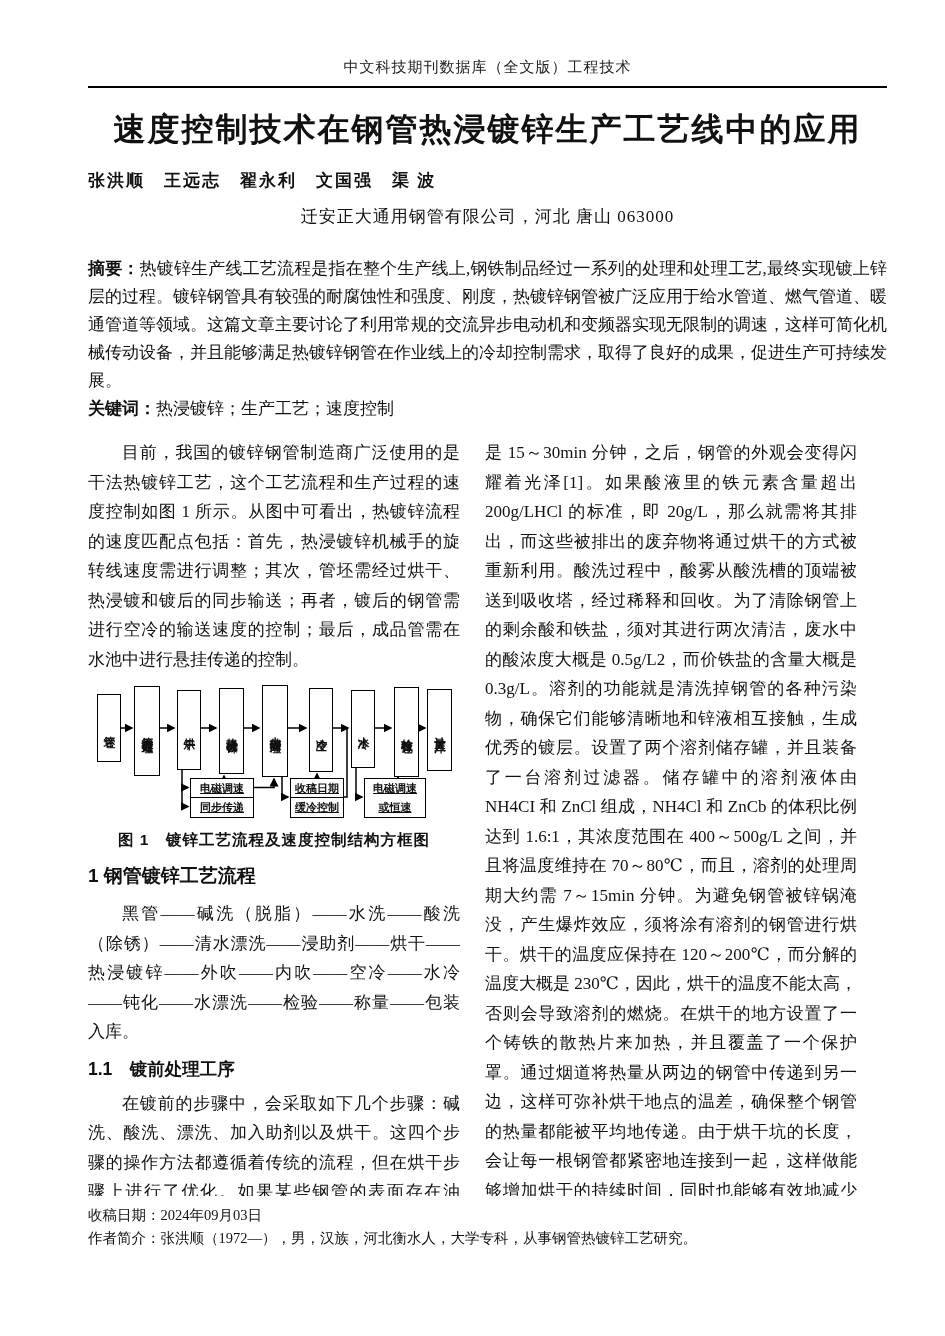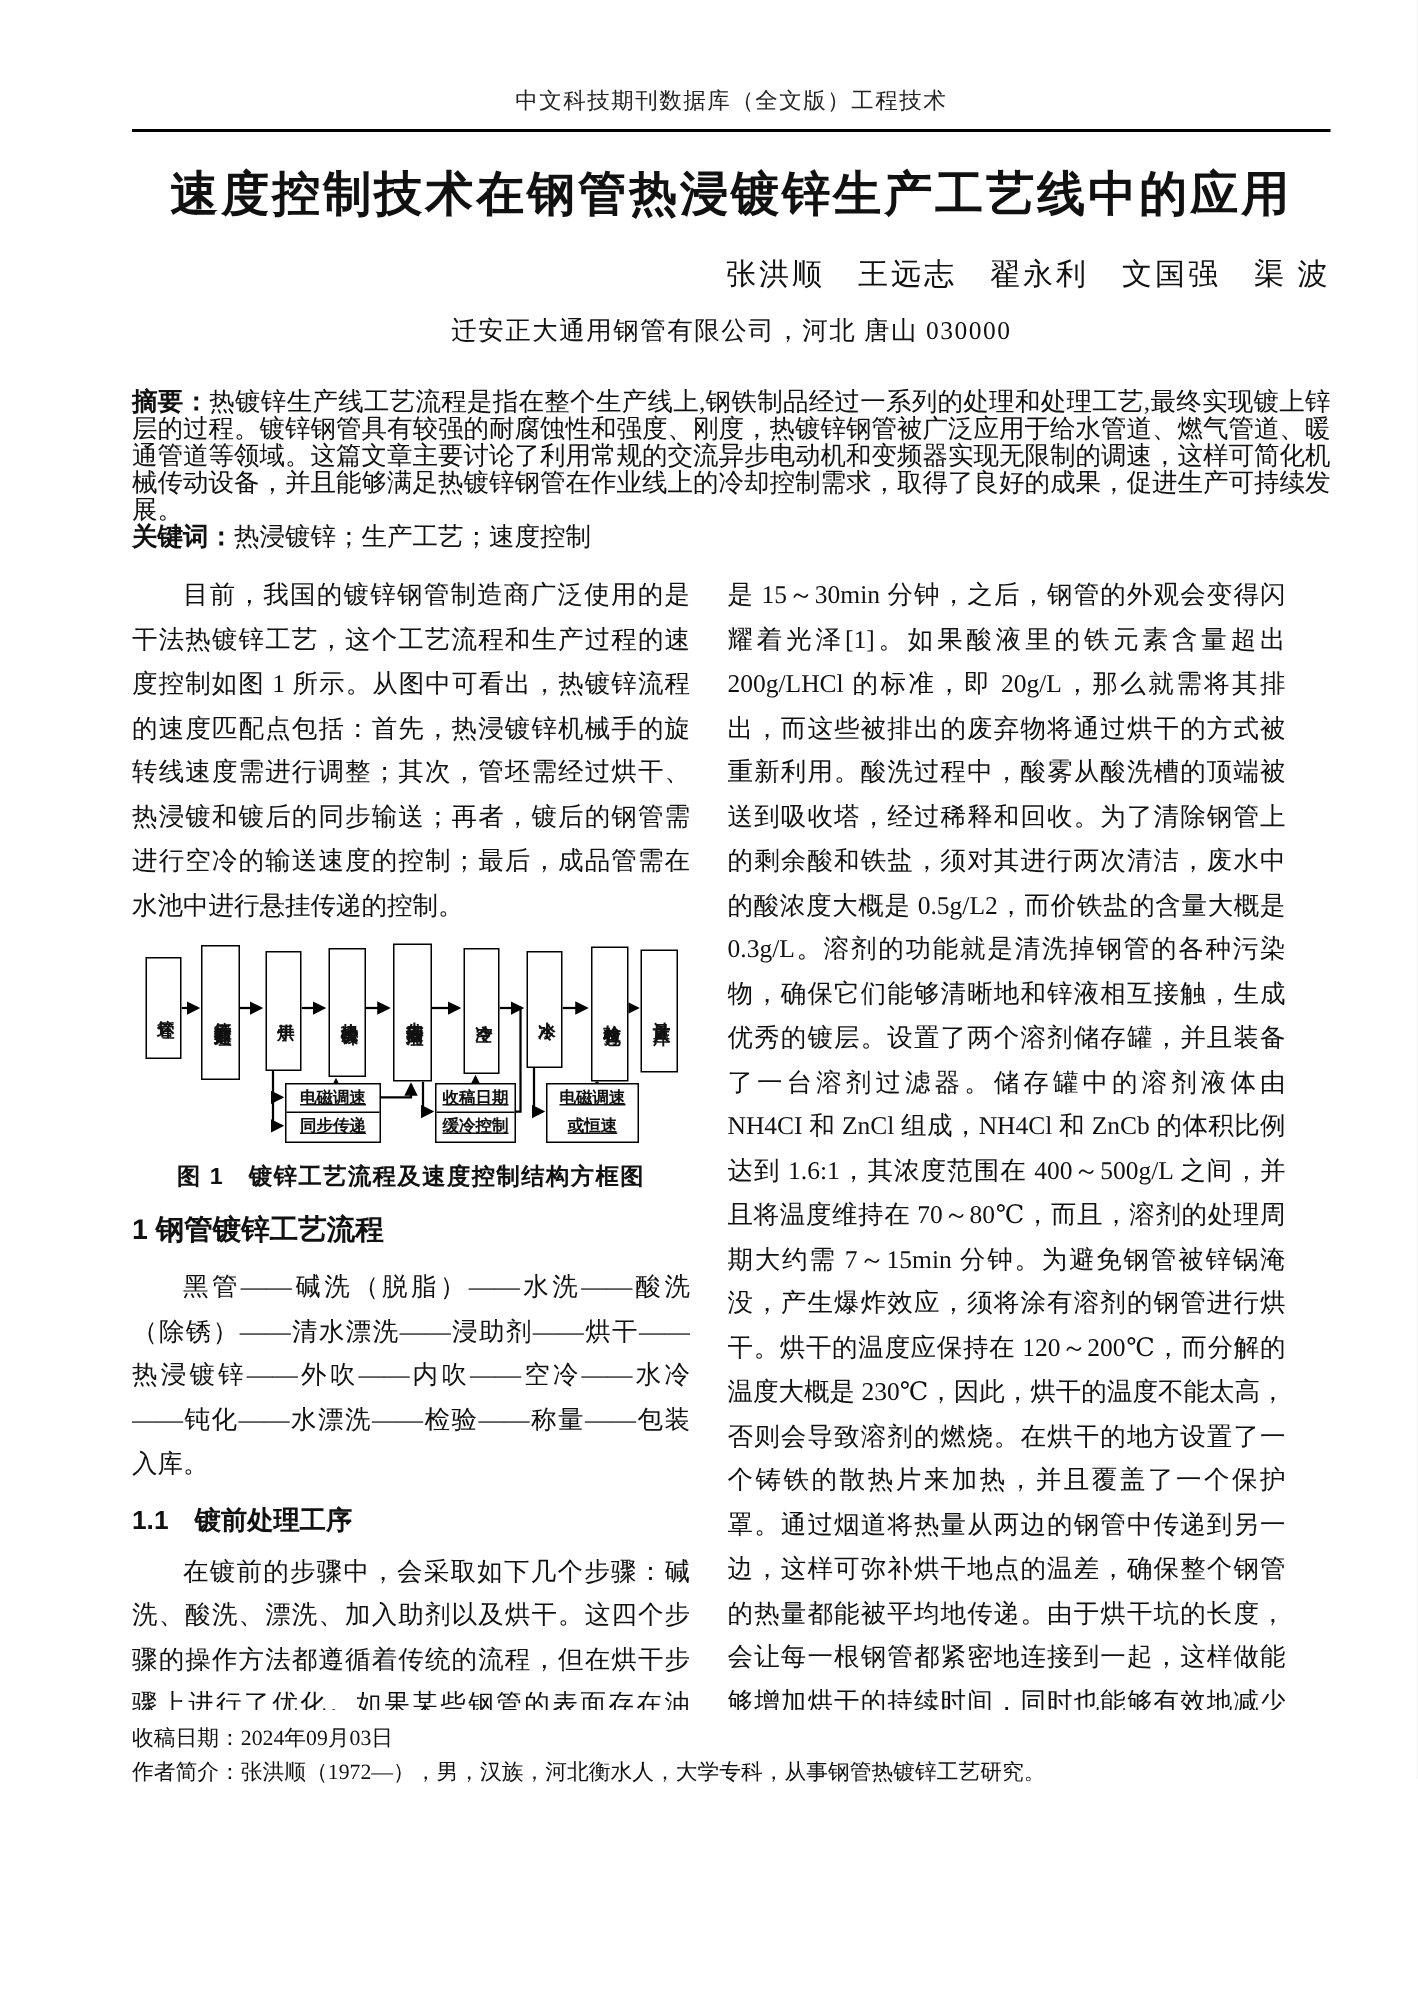--- a/index.html
+++ b/index.html
@@ -14,27 +14,27 @@
     text-align:center; font-size:15px; letter-spacing:1px; color:#222;
   }
   .header-rule {
     border:none; border-top:2px solid #000; margin-top:9px;
   }
   .paper-title {
     text-align:center; margin-top:20px; font-size:32px; font-weight:bold;
     font-family:"Liberation Sans","DejaVu Sans",sans-serif; letter-spacing:2px;
   }
   .authors-line {
-    text-align:right; margin-top:17px; font-size:20px; letter-spacing:2px;
+    text-align:left; margin-top:17px; font-size:17px; letter-spacing:2px;font-weight:bold;
   }
   .affiliation-line {
     text-align:center; margin-top:13px; font-size:17px; letter-spacing:1px;
   }
   .abstract-block { margin-top:27px; }
-  .abstract-block p { font-size:17px; line-height:18px; text-align:justify; }
+  .abstract-block p { font-size:17px; line-height:28px; text-align:justify; }
   .abstract-block .lbl {
     font-weight:bold; font-family:"Liberation Sans","DejaVu Sans",sans-serif;
   }
   .columns { display:flex; gap:25px; margin-top:15px; height:758px; overflow:hidden; }
   .col { width:372px; overflow:hidden; }
   .body-p { font-size:17px; line-height:29.5px; text-align:justify; }
   .indent { text-indent:2em; }
   .sec-h1 {
     font-family:"Liberation Sans","DejaVu Sans",sans-serif; font-weight:bold;
     font-size:19px; margin:12px 0 10px 0;
@@ -72,21 +72,21 @@
 </head>
 <body>
 
 <div class="page">
 
   <div class="journal-header">中文科技期刊数据库（全文版）工程技术</div>
   <hr class="header-rule">
 
   <h1 class="paper-title">速度控制技术在钢管热浸镀锌生产工艺线中的应用</h1>
   <div class="authors-line">张洪顺　王远志　翟永利　文国强　渠 波</div>
-  <div class="affiliation-line">迁安正大通用钢管有限公司，河北 唐山 030000</div>
+  <div class="affiliation-line">迁安正大通用钢管有限公司，河北 唐山 063000</div>
 
   <div class="abstract-block">
     <p><span class="lbl">摘要：</span><span>热镀锌生产线工艺流程是指在整个生产线上,钢铁制品经过一系列的处理和处理工艺,最终实现镀上锌层的过程。镀锌钢管具有较强的耐腐蚀性和强度、刚度，热镀锌钢管被广泛应用于给水管道、燃气管道、暖通管道等领域。这篇文章主要讨论了利用常规的交流异步电动机和变频器实现无限制的调速，这样可简化机械传动设备，并且能够满足热镀锌钢管在作业线上的冷却控制需求，取得了良好的成果，促进生产可持续发展。</span></p>
     <p><span class="lbl">关键词：</span><span>热浸镀锌；生产工艺；速度控制</span></p>
   </div>
 
   <div class="columns">
 
     <div class="col">
       <p class="body-p indent">目前，我国的镀锌钢管制造商广泛使用的是干法热镀锌工艺，这个工艺流程和生产过程的速度控制如图 1 所示。从图中可看出，热镀锌流程的速度匹配点包括：首先，热浸镀锌机械手的旋转线速度需进行调整；其次，管坯需经过烘干、热浸镀和镀后的同步输送；再者，镀后的钢管需进行空冷的输送速度的控制；最后，成品管需在水池中进行悬挂传递的控制。</p>

